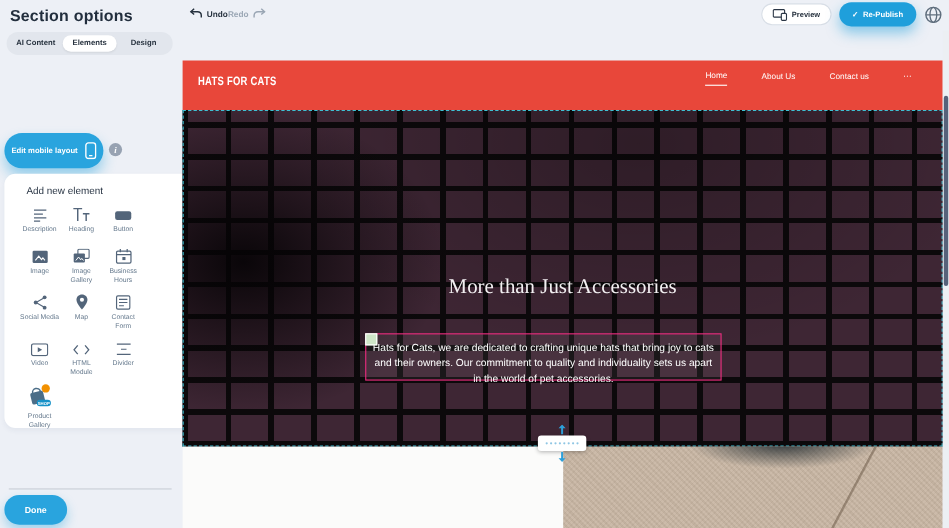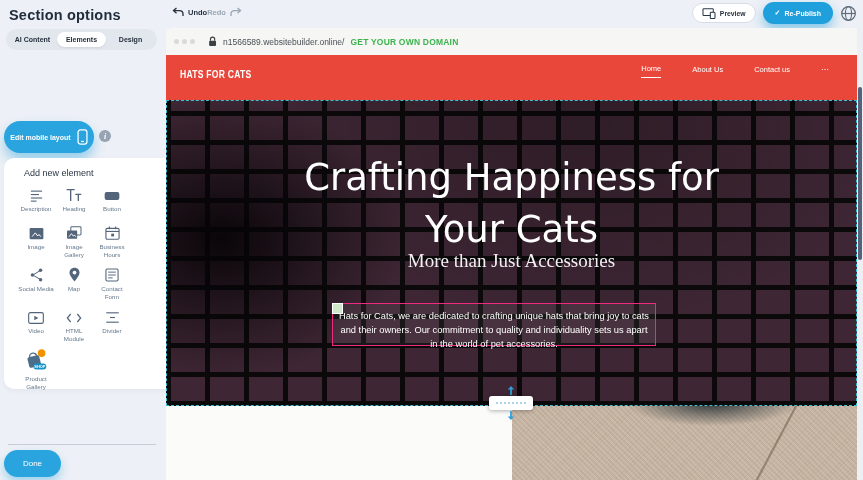--- a/index.html
+++ b/index.html
@@ -30,21 +30,21 @@
   .info-dot { position:absolute; left:99px; top:130px; width:12px; height:12px; border-radius:50%; background:#97a2b2; color:#fff; font-size:8px; font-family:"Liberation Serif",serif; font-style:italic; font-weight:bold; display:flex; align-items:center; justify-content:center; }
 
   .add-card { position:absolute; left:4px; top:158px; width:180px; height:231px; background:#fff; border-radius:10px; box-shadow:0 2px 5px rgba(30,50,90,.05); }
   .add-title { position:absolute; left:20px; top:10px; font-size:9px; color:#2a3645; }
   .egrid { position:absolute; left:13px; top:28px; display:grid; grid-template-columns:repeat(3,38px); row-gap:7px; }
   .ecell { display:flex; flex-direction:column; align-items:center; min-height:31px; cursor:pointer; }
   .eicon { height:16px; display:flex; align-items:flex-end; justify-content:center; position:relative; }
   .elabel { margin-top:3px; font-size:6.2px; color:#64788c; text-align:center; line-height:1.3; max-width:36px; }
 
   .panel-divider { position:absolute; left:8px; top:444px; width:148px; height:1px; background:#c8cdd5; }
-  .done-btn { position:absolute; left:4px; top:450px; width:57px; height:27px; background:#29a4de; border-radius:14px; color:#fff; font-size:8px; font-weight:normal; display:flex; align-items:center; justify-content:center; box-shadow:0 5px 10px rgba(41,164,222,.4); cursor:pointer; }
+  .done-btn { position:absolute; left:4px; top:450px; width:57px; height:27px; background:#29a4de; border-radius:14px; color:#fff; font-size:8px; font-weight:bold; display:flex; align-items:center; justify-content:center; box-shadow:0 5px 10px rgba(41,164,222,.4); cursor:pointer; }
 
   
   .browser-bar { position:absolute; left:166px; top:28px; width:697px; height:27px; background:#f6f6f4; border-radius:6px 6px 0 0; display:flex; align-items:center; padding-left:8px; }
   .dot { width:5px; height:5px; border-radius:50%; background:#dadad6; margin-right:3px; }
   .lock { margin:0 6px 0 10px; }
   .url { font-size:8.5px; color:#4a4f55; }
   .domain-cta { font-size:8.5px; font-weight:bold; color:#3db34f; margin-left:6px; letter-spacing:.2px; cursor:pointer; }
 
   
   .site-header { position:absolute; left:166px; top:55px; width:691px; height:45px; background:#e8473a; }
@@ -311,46 +311,32 @@
         </span>
         <span class="elabel">Product Gallery</span>
       </div>
 
     </div>
   </div>
 
   <div class="panel-divider"></div>
   <div class="done-btn">Done</div>
 
-  <div class="browser-bar">
-    <span class="dot"></span>
-    <span class="dot"></span>
-    <span class="dot"></span>
-    <span class="lock">
-      <svg width="9" height="11" viewBox="0 0 11 13">
-          <path d="M3 5.5 V3.8 a2.6 2.6 0 0 1 5.2 0 V5.5" fill="none" stroke="#3c4043" stroke-width="1.4"></path>
-          <rect x="1.4" y="5.5" width="8.4" height="6.6" rx="1.2" fill="#3c4043"></rect>
-        </svg>
-    </span>
-    <span class="url">n1566589.websitebuilder.online/</span>
-    <span class="domain-cta">GET YOUR OWN DOMAIN</span>
-  </div>
 
   <div class="site-header">
     <div class="logo">HATS FOR CATS</div>
     <div class="nav">
       <span class="nav-item active">Home</span>
       <span class="nav-item">About Us</span>
       <span class="nav-item">Contact us</span>
       <span class="nav-more">⋯</span>
     </div>
   </div>
 
   <div class="hero">
-    <div class="hero-title">Crafting Happiness for Your Cats</div>
     <div class="hero-sub">More than Just Accessories</div>
     <div class="hero-para-box">
       <div class="para-handle"></div>
       <div class="hero-para">Hats for Cats, we are dedicated to crafting unique hats that bring joy to cats and their owners. Our commitment to quality and individuality sets us apart in the world of pet accessories.</div>
     </div>
   </div>
 
   <div class="below-left"></div>
   <div class="below-right"></div>
 

